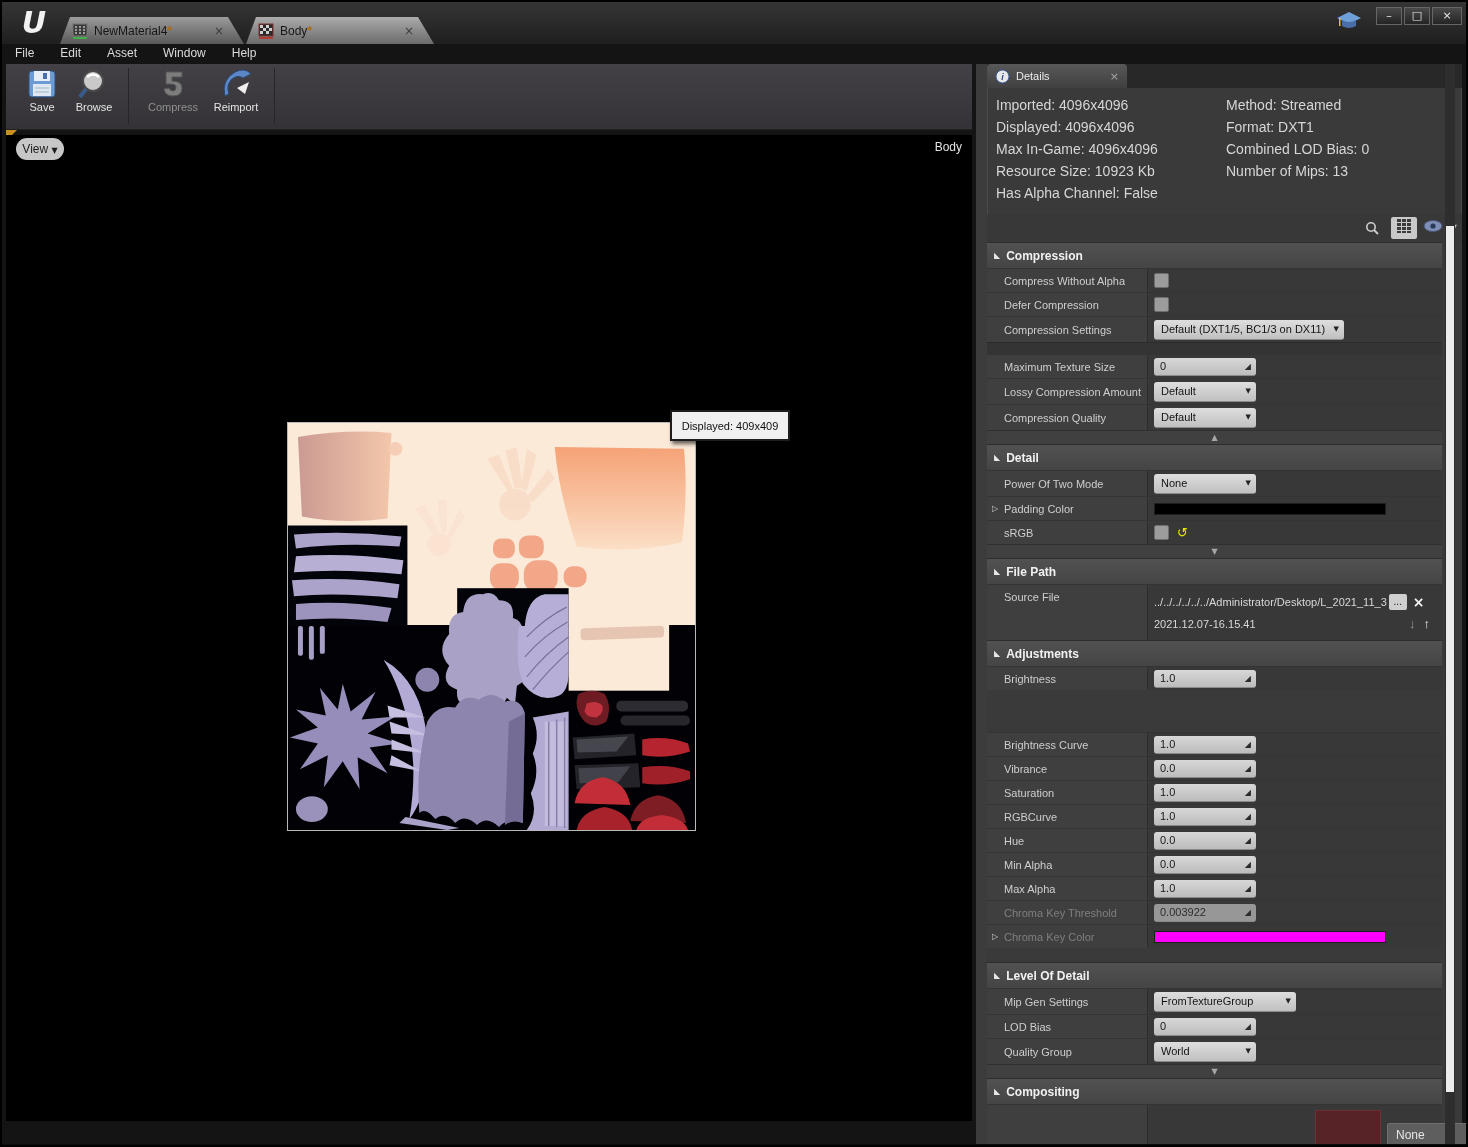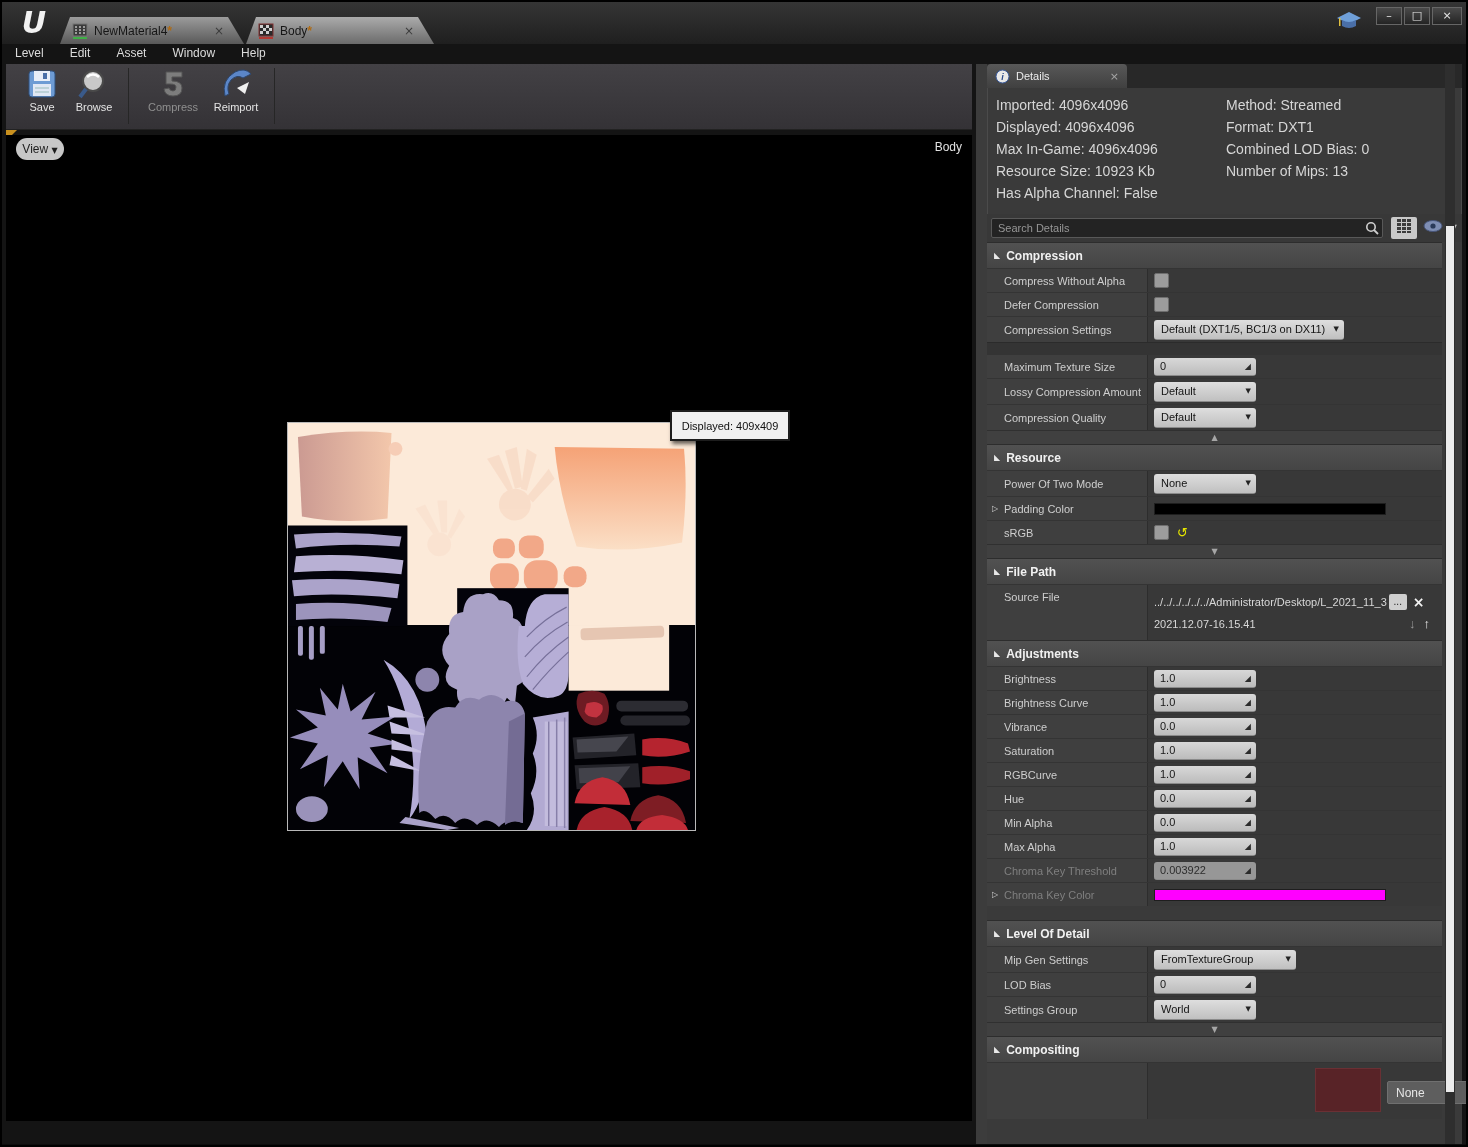--- a/index.html
+++ b/index.html
@@ -169,21 +169,21 @@
       <polygon points="13,2 25,8 13,14 1,8" fill="#6f9fd8"></polygon>
       <path d="M6 10 L6 16 Q13 20 20 16 L20 10 Q13 14 6 10Z" fill="#4a6fa8"></path>
       <rect x="3" y="8" width="1.5" height="8" fill="#e0c040"></rect>
     </svg>
     <div class="winbtn glyph" id="btn-min">–</div>
     <div class="winbtn glyph" id="btn-max">□</div>
     <div class="winbtn glyph" id="btn-close">×</div>
   </div>
 
   <div id="menubar">
-      <div class="menu-item">Level</div>
+      <div class="menu-item">File</div>
       <div class="menu-item">Edit</div>
       <div class="menu-item">Asset</div>
       <div class="menu-item">Window</div>
       <div class="menu-item">Help</div>
     </div>
 
   <div id="toolbar">
     <div class="tbtn" id="tb-save">
       <svg width="32" height="32" viewBox="0 0 32 32">
         <rect x="3" y="3" width="26" height="26" rx="3" fill="#6d9bd4" stroke="#31517c"></rect>
@@ -353,21 +353,20 @@
           <div class="info-line">Has Alpha Channel: False</div>
         </div>
       <div class="info-col" id="info-right">
           <div class="info-line">Method: Streamed</div>
           <div class="info-line">Format: DXT1</div>
           <div class="info-line">Combined LOD Bias: 0</div>
           <div class="info-line">Number of Mips: 13</div>
         </div>
     </div>
     <div id="search-row">
-      <div id="search-input">Search Details</div>
       <svg id="search-mag" width="14" height="14" viewBox="0 0 14 14">
         <circle cx="6" cy="6" r="4.2" fill="none" stroke="#cfcfcf" stroke-width="1.6"></circle>
         <line x1="9" y1="9" x2="13" y2="13" stroke="#cfcfcf" stroke-width="1.8"></line>
       </svg>
       <div id="grid-btn">
         <svg width="14" height="14" viewBox="0 0 14 14">
           <g fill="#3c3c3c">
               <rect x="0" y="0" width="4" height="3"></rect>
               <rect x="5" y="0" width="4" height="3"></rect>
               <rect x="10" y="0" width="4" height="3"></rect>
@@ -465,21 +464,21 @@
               <div class="dropdown" style="width: 102px;">
                 <span>Default</span>
                 <span class="caret glyph">▼</span>
               </div>
             </div>
           </div>
         </div>
         <div class="strip glyph">▲</div>
         <div class="sec-header">
           <span class="tri glyph">◣</span>
-          <span>Resource</span>
+          <span>Detail</span>
         </div>
         <div class="prop-row" style="height: 26px;">
           <div class="name-cell">
             <span class="plabel">Power Of Two Mode</span>
           </div>
           <div class="value-cell">
             <div style="display: flex; align-items: center;">
               <div class="dropdown" style="width: 102px;">
                 <span>None</span>
                 <span class="caret glyph">▼</span>
@@ -540,21 +539,21 @@
           </div>
           <div class="value-cell">
             <div style="display: flex; align-items: center;">
               <div class="spin" style="width: 102px;">
                 <span>1.0</span>
                 <span class="diag glyph">◢</span>
               </div>
             </div>
           </div>
         </div>
-        <div class="prop-row" style="height: 24px;">
+        <div class="prop-row" style="height: 24px; margin-top: 42px;">
           <div class="name-cell">
             <span class="plabel">Brightness Curve</span>
           </div>
           <div class="value-cell">
             <div style="display: flex; align-items: center;">
               <div class="spin" style="width: 102px;">
                 <span>1.0</span>
                 <span class="diag glyph">◢</span>
               </div>
             </div>
@@ -688,21 +687,21 @@
             <div style="display: flex; align-items: center;">
               <div class="spin" style="width: 102px;">
                 <span>0</span>
                 <span class="diag glyph">◢</span>
               </div>
             </div>
           </div>
         </div>
         <div class="prop-row" style="height: 26px;">
           <div class="name-cell">
-            <span class="plabel">Settings Group</span>
+            <span class="plabel">Quality Group</span>
           </div>
           <div class="value-cell">
             <div style="display: flex; align-items: flex-end;">
               <div class="dropdown" style="width: 102px;">
                 <span>World</span>
                 <span class="caret glyph">▼</span>
               </div>
             </div>
           </div>
         </div>

